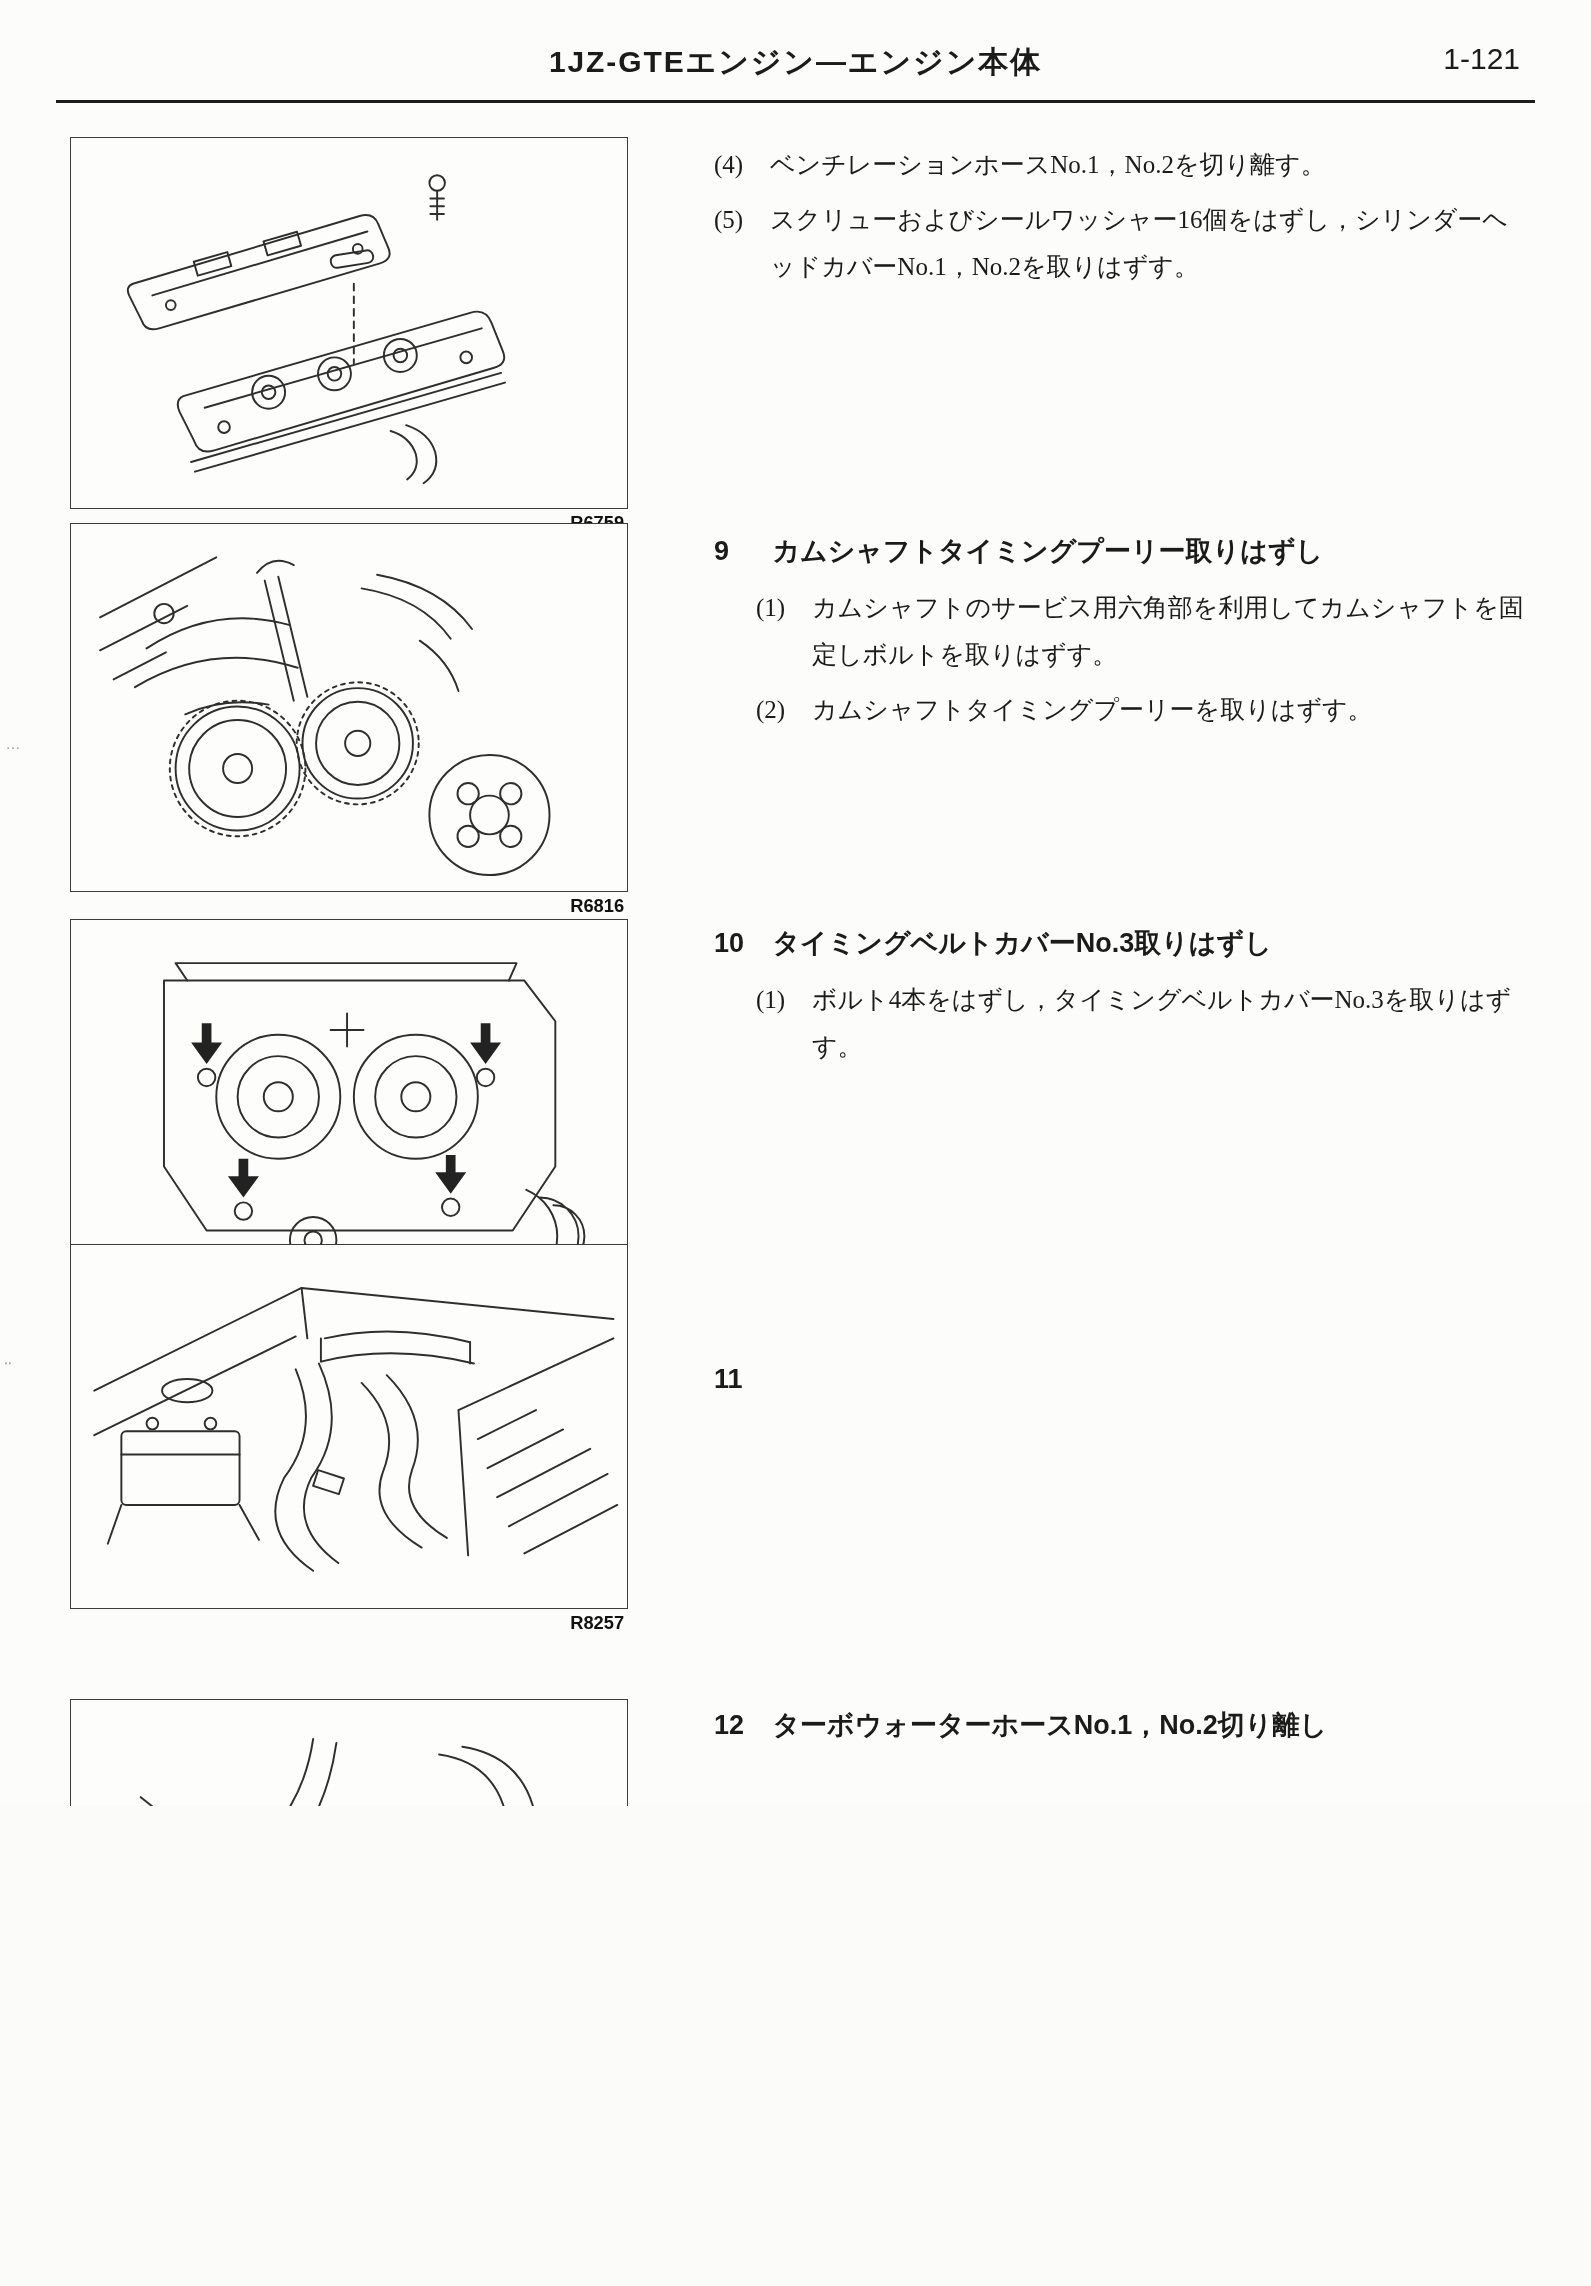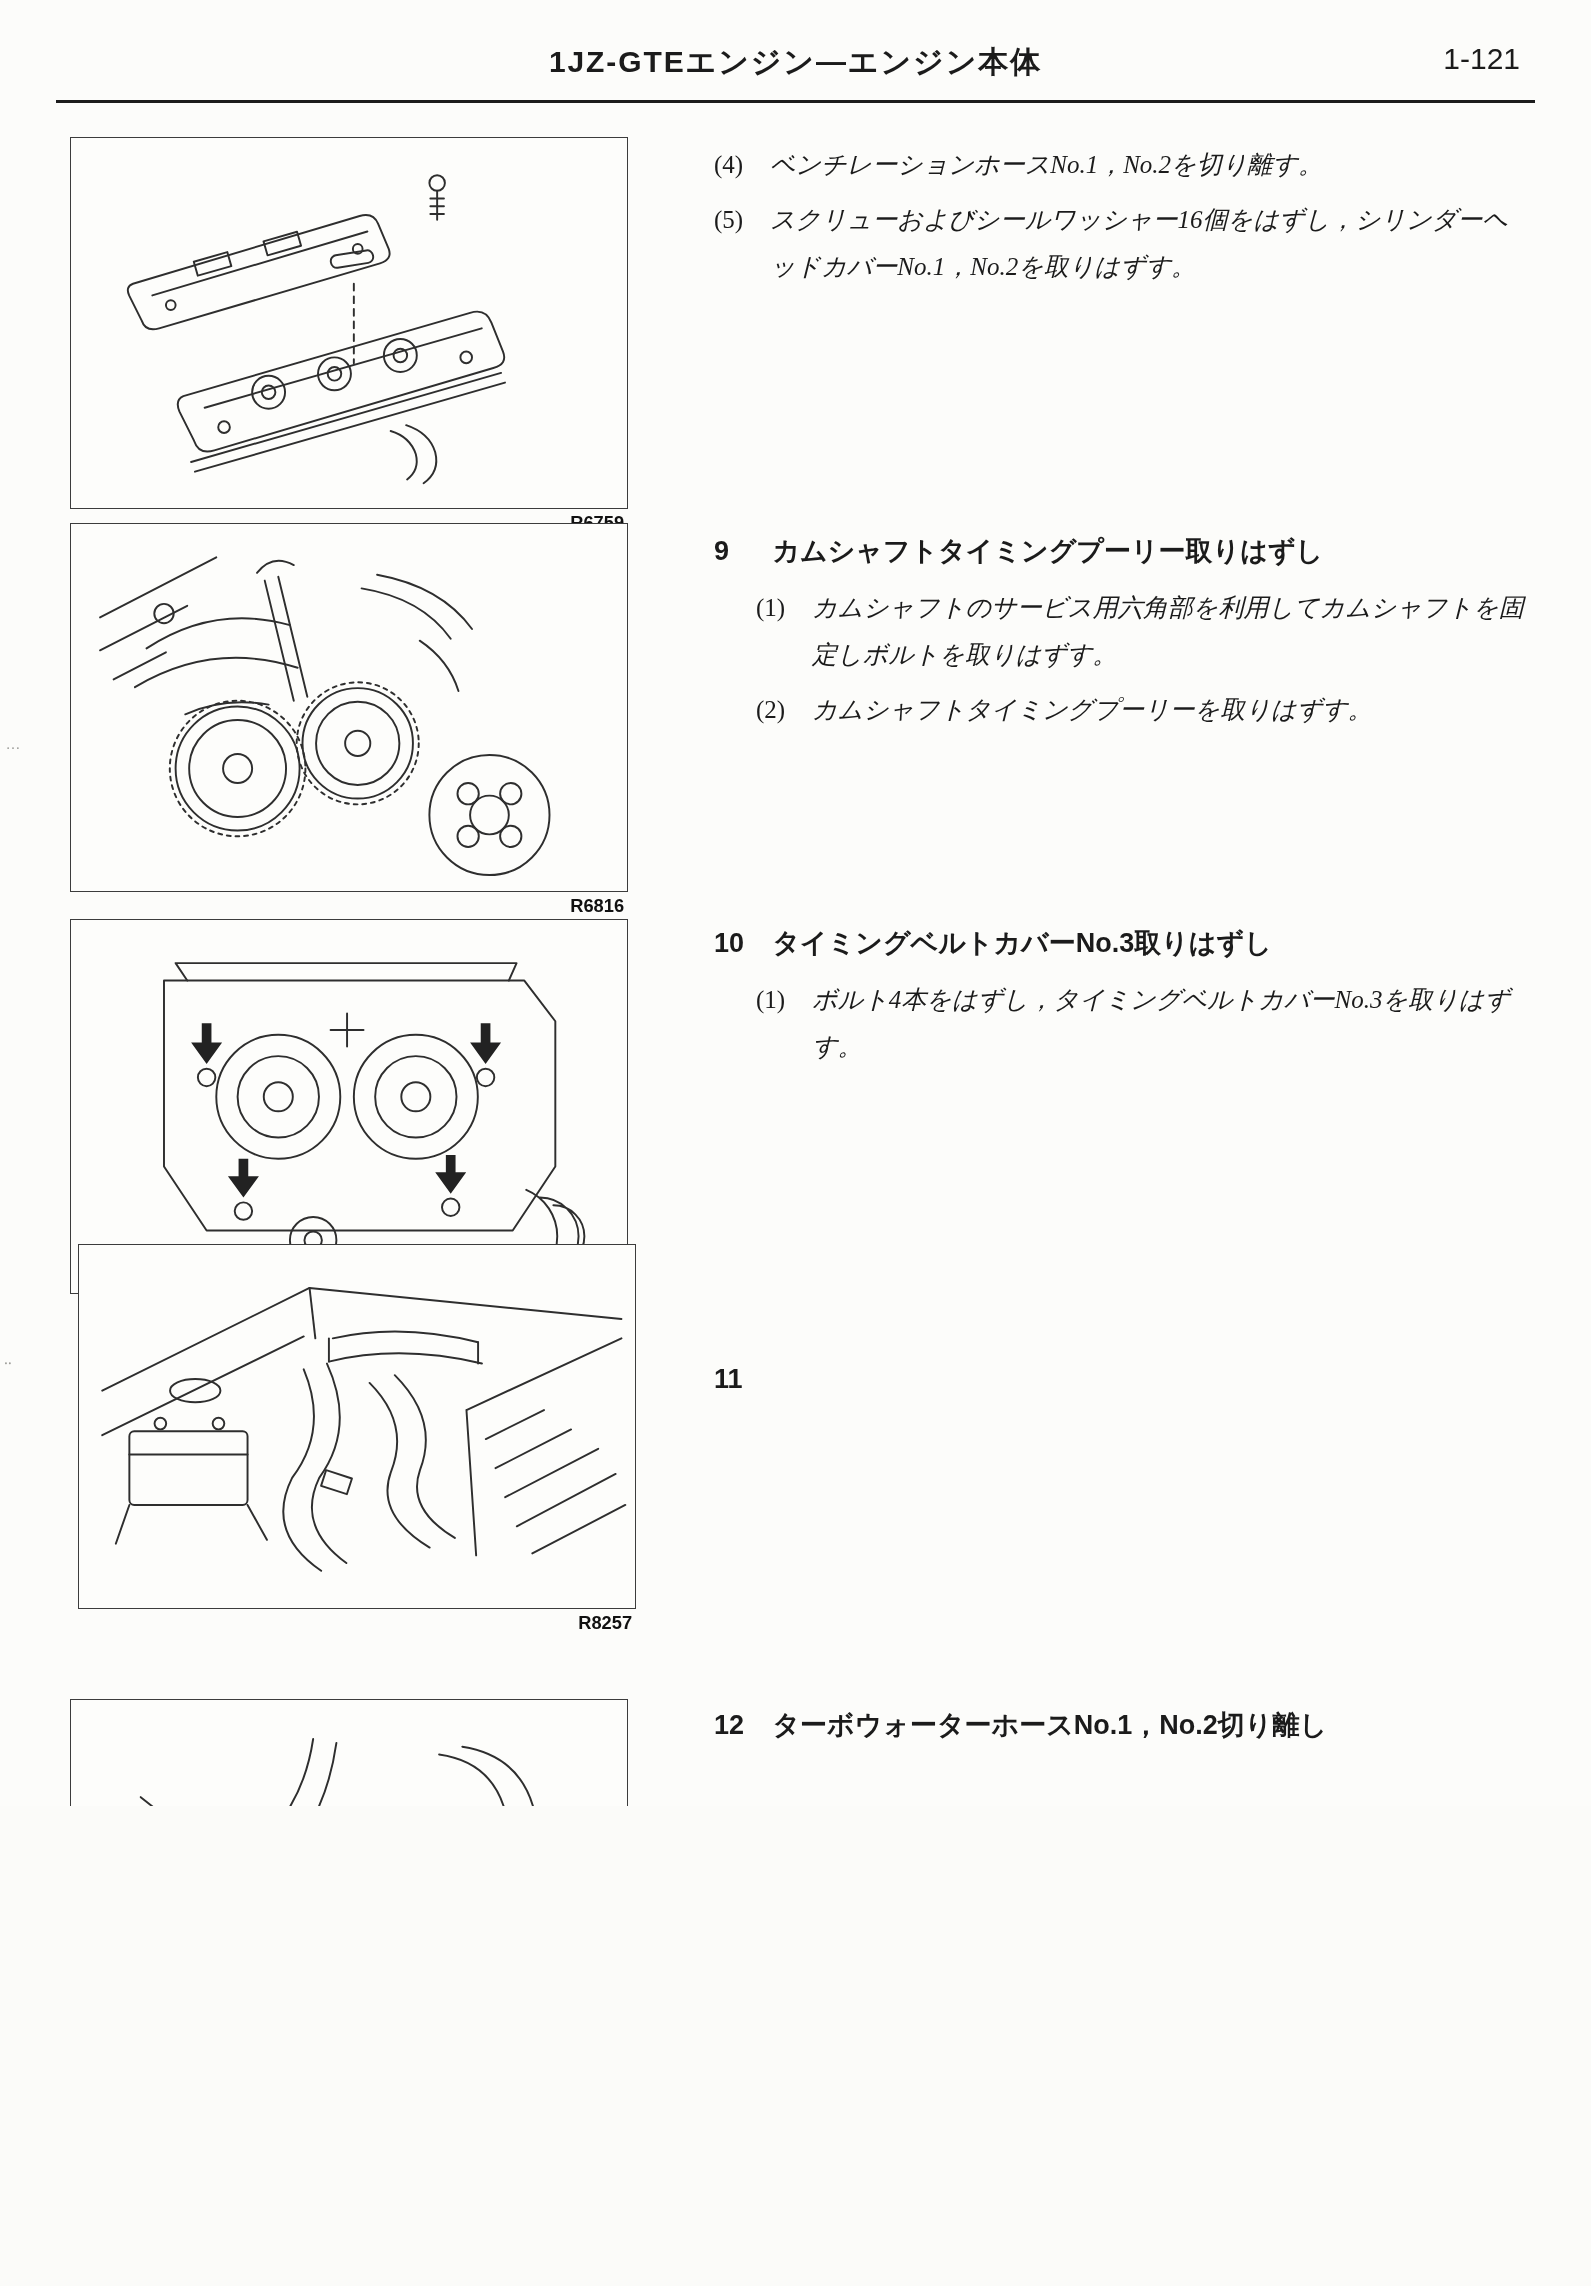--- a/index.html
+++ b/index.html
@@ -30,21 +30,21 @@
   .header-rule {
     position:absolute; top:100px; left:56px; width:1479px; height:2.9px;
     background:#1c1c1c;
   }
 
   
   .figure-block { position:absolute; left:70px; width:558px; }
   .fb1 { top:137px; }  .fb1 .figure-frame { height:372px; }
   .fb2 { top:523px; }  .fb2 .figure-frame { height:369px; }
   .fb3 { top:919px; }  .fb3 .figure-frame { height:375px; }
-  .fb4 { top:1244px;margin-left:8px; } .fb4 .figure-frame { height:365px; }
+  .fb4 { top:1244px; } .fb4 .figure-frame { height:365px; }
   .fb5 { top:1699px; } .fb5 .figure-frame { height:359px; }
   .figure-frame {
     border:1.9px solid #3c3c3c;
     background:#fdfdfb;
     width:100%;
   }
   .figure-frame svg { width:100%; height:100%; display:block; }
   .figure-ref {
     text-align:right; padding-right:3.9px; margin-top:2.9px;
     font-family:"Liberation Sans", sans-serif;
@@ -67,21 +67,21 @@
     margin-bottom:13.5px;
   }
   .section-number { min-width:41px; }
   .item {
     display:flex;
     font-size:25px; line-height:1.88;
     margin-left:42px; margin-bottom:7.7px;
   }
   .s0 .item { margin-left:0; }
   .item-label { flex:0 0 56px; }
-  .item-text  { flex:1;font-style:italic; }
+  .item-text  { flex:1; }
 
   
   .scan-artifact { position:absolute; color:#9a9a96; font-size:14.5px; letter-spacing:1.9px; }
   .sa1 { left:5.8px; top:736px; }
   .sa2 { left:3.9px; top:1348px; }
 </style>
 </head>
 <body>
 
 <div class="page">

